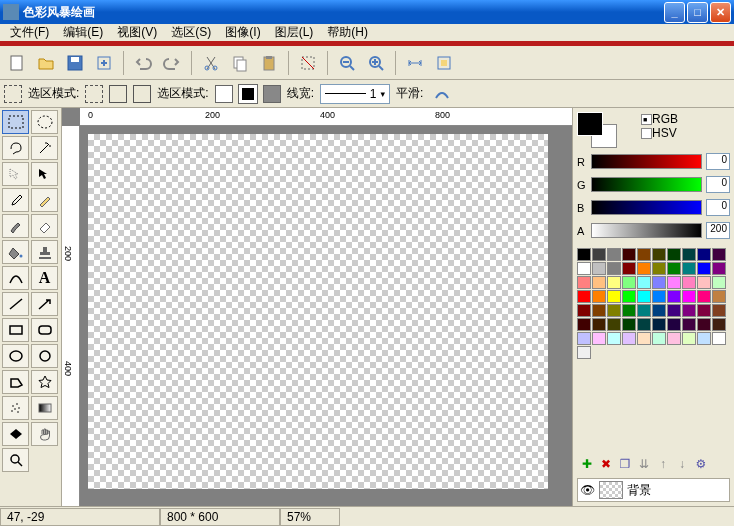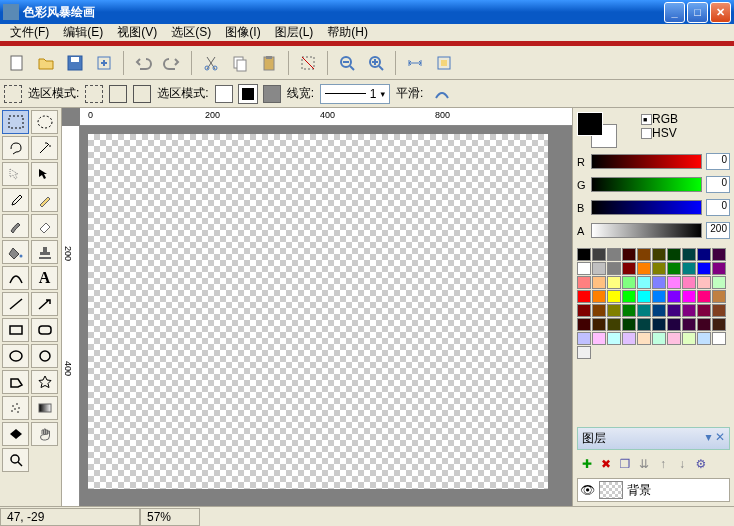--- a/index.html
+++ b/index.html
@@ -473,37 +473,34 @@
         <div class="sw" style="background: rgb(192, 255, 224);"></div>
         <div class="sw" style="background: rgb(255, 192, 224);"></div>
         <div class="sw" style="background: rgb(224, 255, 192);"></div>
         <div class="sw" style="background: rgb(192, 224, 255);"></div>
         <div class="sw" style="background: rgb(255, 255, 255);"></div>
         <div class="sw" style="background: rgb(240, 240, 240);"></div>
       </div>
 
     <div style="flex:1"></div>
 
-    <div class="panel-title">
-      <span>图层</span>
-      <span style="color:#4a7abf">▾ ✕</span>
-    </div>
     <div class="layer-toolbar">
       <div class="layer-btn" style="color:#090">✚</div>
       <div class="layer-btn" style="color:#c00">✖</div>
       <div class="layer-btn" style="color:#55a">❐</div>
       <div class="layer-btn" style="color:#888">⇊</div>
       <div class="layer-btn" style="color:#888">↑</div>
       <div class="layer-btn" style="color:#888">↓</div>
       <div class="layer-btn" style="color:#55a">⚙</div>
     </div>
     <div class="layer-list">
       <span>👁</span>
       <div class="layer-thumb"></div>
       <span>背景</span>
     </div>
   </div>
 </div>
 
 <div class="statusbar">
-  <div class="cell" style="width:140px">47, -29</div>
+  <div class="cell" style="width:160px">47, -29</div>
+  <div class="cell" style="width:120px">800 * 600</div>
   <div class="cell" style="width:60px">57%</div>
 </div>
 
 </body></html>

